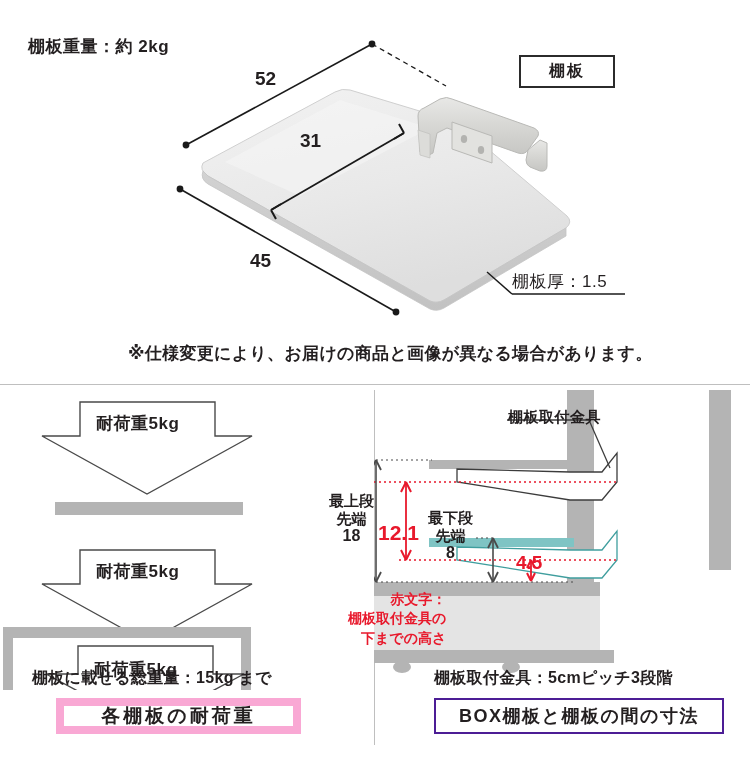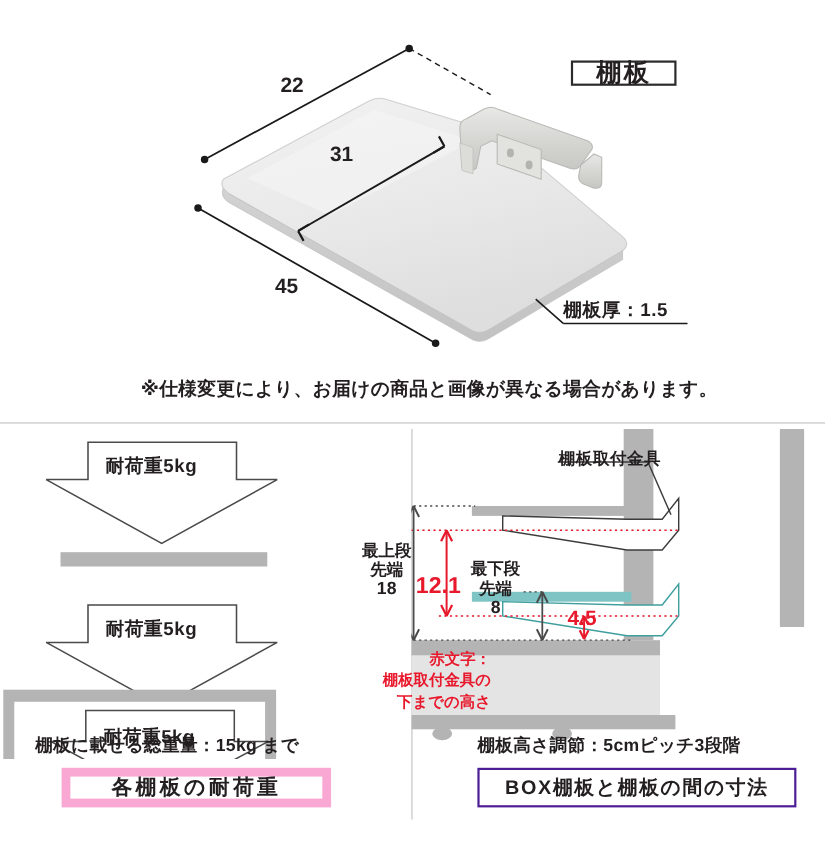--- a/index.html
+++ b/index.html
@@ -22,36 +22,36 @@
     font-size: 17px;
     line-height: 1.55;
     font-weight: 600;
     letter-spacing: 0.5px;
     white-space: nowrap;
   }
   #spec-lines div { margin-bottom: 2px; }
 
   #board-label-box {
     left: 519px; top: 55px;
-    width: 96px; height: 23px;
+    width: 96px; height: 33px;
     border: 2px solid #2b2b2b;
     display: flex; align-items: center; justify-content: center;
-    font-size: 23px; font-weight: 700;
+    font-size: 16px; font-weight: 700;
     letter-spacing: 2px;
     text-align: center;
   }
 
   #board-svg { left: 0; top: 0; }
 
   #label-38 { left: 255px; top: 68px; font-size: 19px; font-weight: 600; }
   #label-31 { left: 300px; top: 130px; font-size: 19px; font-weight: 600; }
   #label-45 { left: 250px; top: 250px; font-size: 19px; font-weight: 600; }
   #label-thickness {
     left: 512px; top: 270px;
-    font-size: 17px; font-weight: 700; letter-spacing: 0.5px;
+    font-size: 17px; font-weight: 400; letter-spacing: 0.5px;
     white-space: nowrap;
   }
 
   #disclaimer {
     left: 128px; top: 342px;
     font-size: 17px; font-weight: 600;
     letter-spacing: 0.3px;
     white-space: nowrap;
   }
 
@@ -135,20 +135,21 @@
     width: 290px; height: 36px;
     border: 2px solid #4c1d95;
     display: flex; align-items: center; justify-content: center;
     font-size: 18px; font-weight: 700; letter-spacing: 1.5px;
   }
 </style>
 </head>
 <body>
 
 <div class="abs" id="spec-lines">
+  <div>棚板重量：約 2kg</div>
 </div>
 
 <div class="abs" id="board-label-box">棚板</div>
 
 <svg class="abs" id="board-svg" width="750" height="330" viewBox="0 0 750 330">
   <defs>
     <linearGradient id="boardTop" x1="0" y1="0" x2="0.4" y2="1">
       <stop offset="0%" stop-color="#f2f2f2"></stop>
       <stop offset="55%" stop-color="#e9e9e9"></stop>
       <stop offset="100%" stop-color="#dedede"></stop>
@@ -206,21 +207,21 @@
     <circle cx="396" cy="312" r="3.4" fill="#1a1a1a" stroke="none"></circle>
     <line x1="180" y1="189" x2="396" y2="312"></line>
   </g>
 
   <g stroke="#1a1a1a" stroke-width="1.4" fill="none">
     <line x1="487" y1="272" x2="512" y2="294"></line>
     <line x1="512" y1="294" x2="625" y2="294"></line>
   </g>
 </svg>
 
-<div class="abs" id="label-38">22</div>
+<div class="abs" id="label-38">52</div>
 <div class="abs" id="label-31">31</div>
 <div class="abs" id="label-45">45</div>
 <div class="abs" id="label-thickness">棚板厚：1.5</div>
 
 <div class="abs" id="disclaimer">※仕様変更により、お届けの商品と画像が異なる場合があります。</div>
 
 <div class="abs hr-line" id="hr-top"></div>
 <div class="abs" id="vr-mid"></div>
 
 <div class="abs" id="panel-left">
@@ -327,14 +328,14 @@
 
 <div class="abs" id="lbl-145">12.1</div>
 <div class="abs" id="lbl-45r">4.5</div>
 
 <div class="abs" id="red-note">
   <div>赤文字：</div>
   <div>棚板取付金具の</div>
   <div>下までの高さ</div>
 </div>
 
-<div class="abs" id="height-adjust">棚板高さ調節：5cmピッチ3段階</div>
+<div class="abs" id="height-adjust">棚板取付金具：5cmピッチ3段階</div>
 <div class="abs" id="right-caption-box">BOX棚板と棚板の間の寸法</div>
 
 </body></html>

